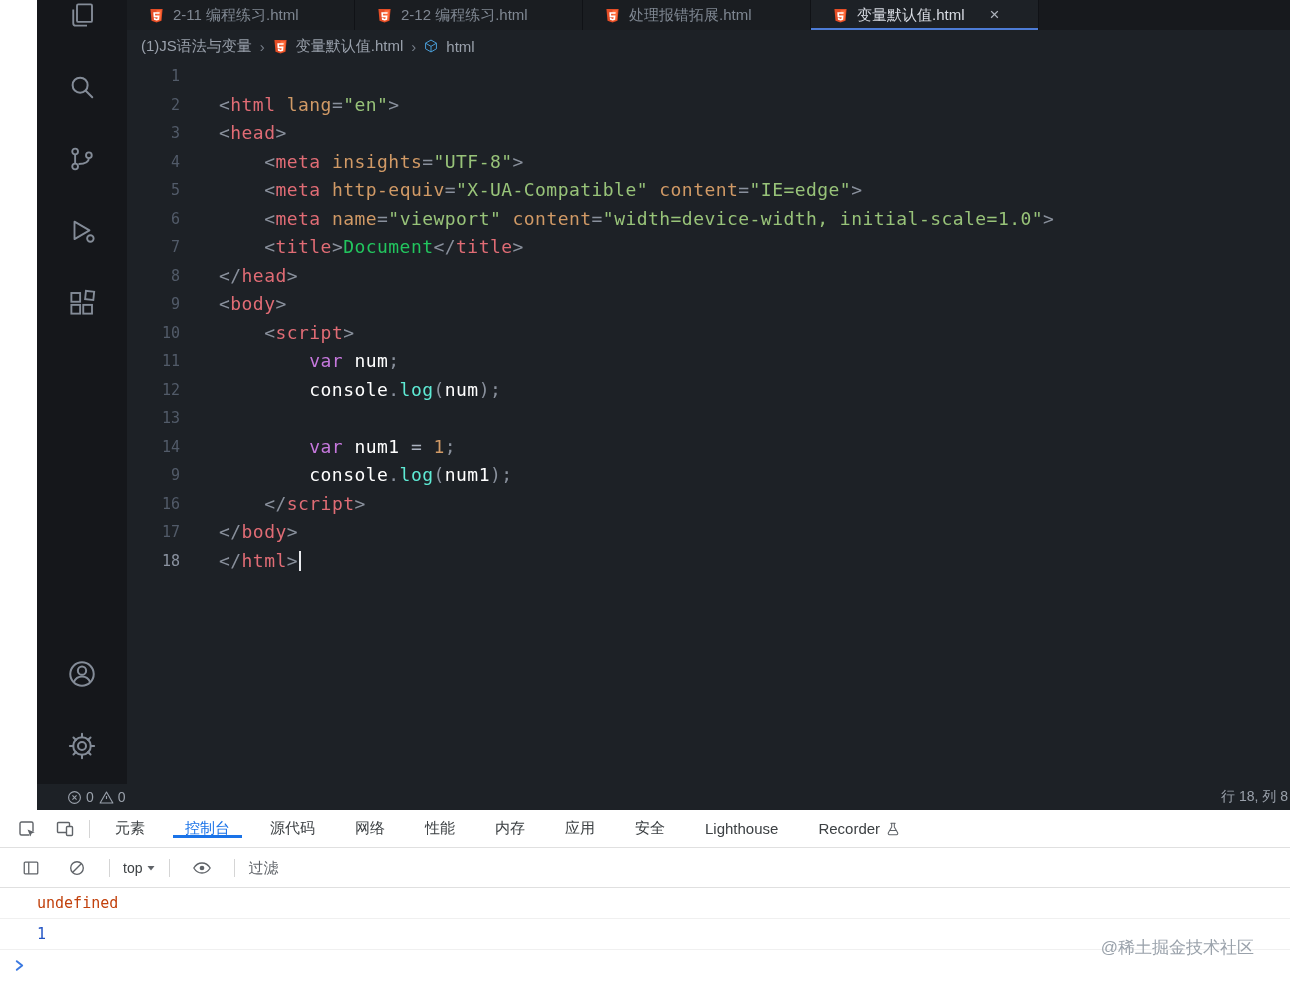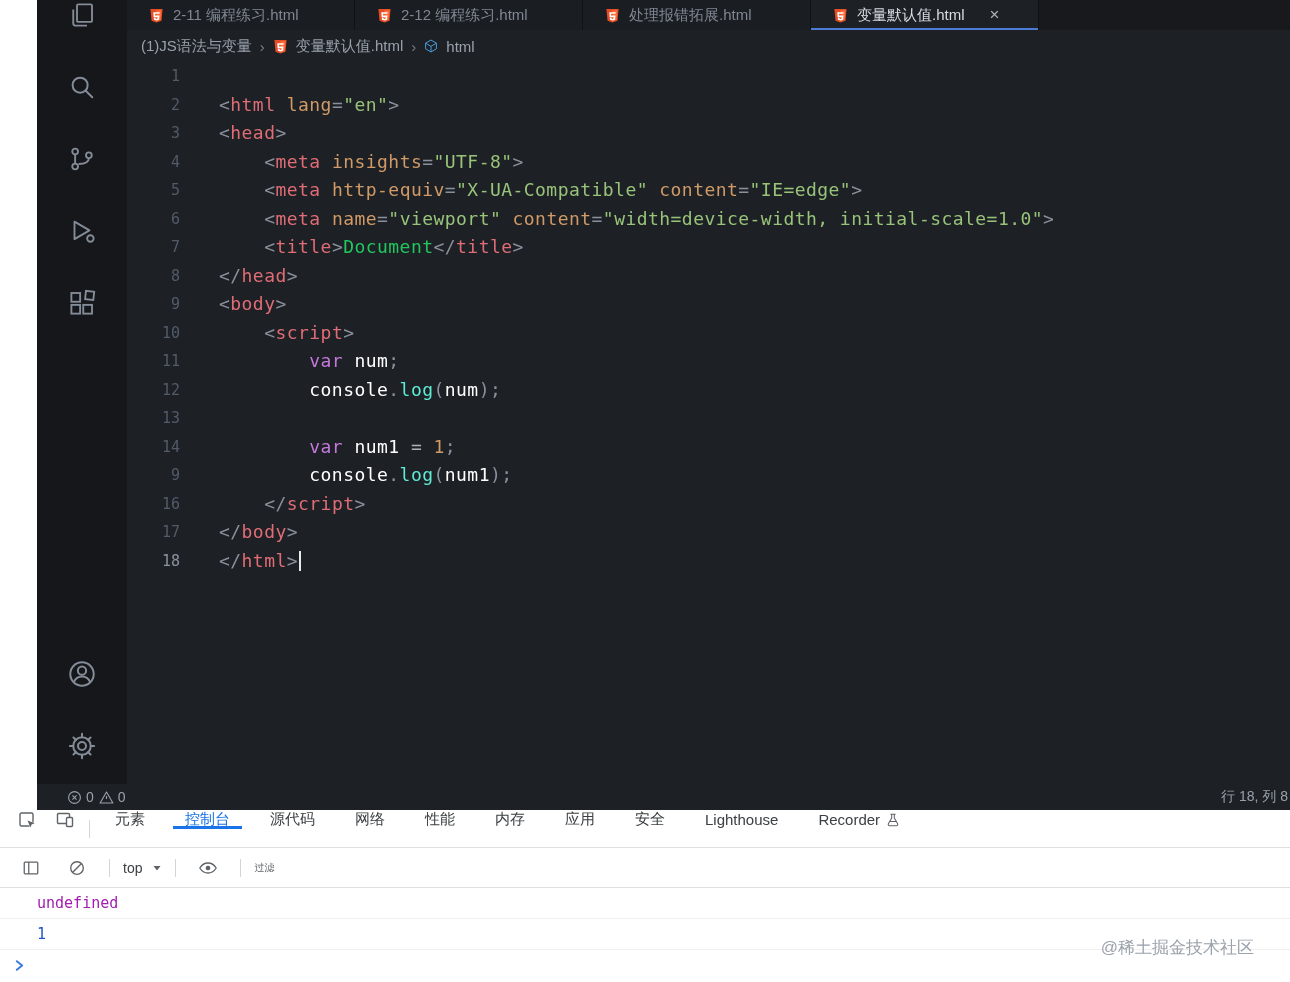--- a/index.html
+++ b/index.html
@@ -43,35 +43,35 @@
   .tk-op{color:#abb2bf}
   .cursor{display:inline-block;width:2px;height:20px;background:#e8eaed;vertical-align:-4px;margin-left:1px}
 
   .statusbar{position:absolute;left:0;right:0;bottom:0;height:26px;display:flex;align-items:center;color:#9aa1ab;font-size:14px;padding:0 2px 0 30px;background:#1d2126}
   .sb-left{display:flex;align-items:center;gap:5px}
   .sb-item{display:flex;align-items:center;gap:4px}
   .sb-right{margin-left:auto;white-space:nowrap}
 
   
   .devtools{position:absolute;left:0;top:810px;width:1290px;height:172px;background:#fff;color:#3c4043}
-  .dt-tabbar{height:38px;display:flex;align-items:flex-start;border-bottom:1px solid #e0e0e0;padding-left:8px}
+  .dt-tabbar{height:38px;display:flex;align-items:center;border-bottom:1px solid #e0e0e0;padding-left:8px}
   .dt-iconbtn{width:38px;display:flex;align-items:center;justify-content:center;cursor:pointer}
   .dt-sep{width:1px;height:18px;background:#d5d5d5;align-self:center;margin:0 5px}
   .dt-tabs{display:flex;align-items:stretch}
   .dtab{display:flex;align-items:center;gap:6px;padding:0 20px;font-size:15px;color:#3c4043;position:relative;white-space:nowrap;cursor:pointer}
   .dtab.active{color:#1a73e8}
   .dtab.active:after{content:"";position:absolute;left:8px;right:8px;bottom:0;height:3px;background:#1a73e8}
 
   .dt-toolbar{height:40px;display:flex;align-items:center;border-bottom:1px solid #e0e0e0;padding-left:12px;gap:8px}
-  .dt-top{display:flex;align-items:center;gap:10px;font-size:14px;color:#3c4043;cursor:pointer}
-  .dt-filter{border:none;outline:none;font-size:10px;color:#333;width:420px;background:transparent}
+  .dt-top{display:flex;align-items:center;gap:4px;font-size:14px;color:#3c4043;cursor:pointer}
+  .dt-filter{border:none;outline:none;font-size:15px;color:#333;width:420px;background:transparent}
   .dt-filter::placeholder{color:#5f6368}
 
   .crow{height:31px;line-height:30px;border-bottom:1px solid #f0f0f0;font-family:"DejaVu Sans Mono",monospace;font-size:15px;padding-left:37px}
-  .crow.undefined{color:#a21caf}
+  .crow.undefined{color:#c2410c}
   .crow.number{color:#2254c4}
   .prompt-row{height:30px;display:flex;align-items:center;padding-left:13px}
   .watermark{position:absolute;right:36px;top:126px;color:#9aa2ab;font-size:17px;white-space:nowrap}
 </style>
 </head>
 <body>
 
 <div class="screen">
 
   <div class="vscode">

